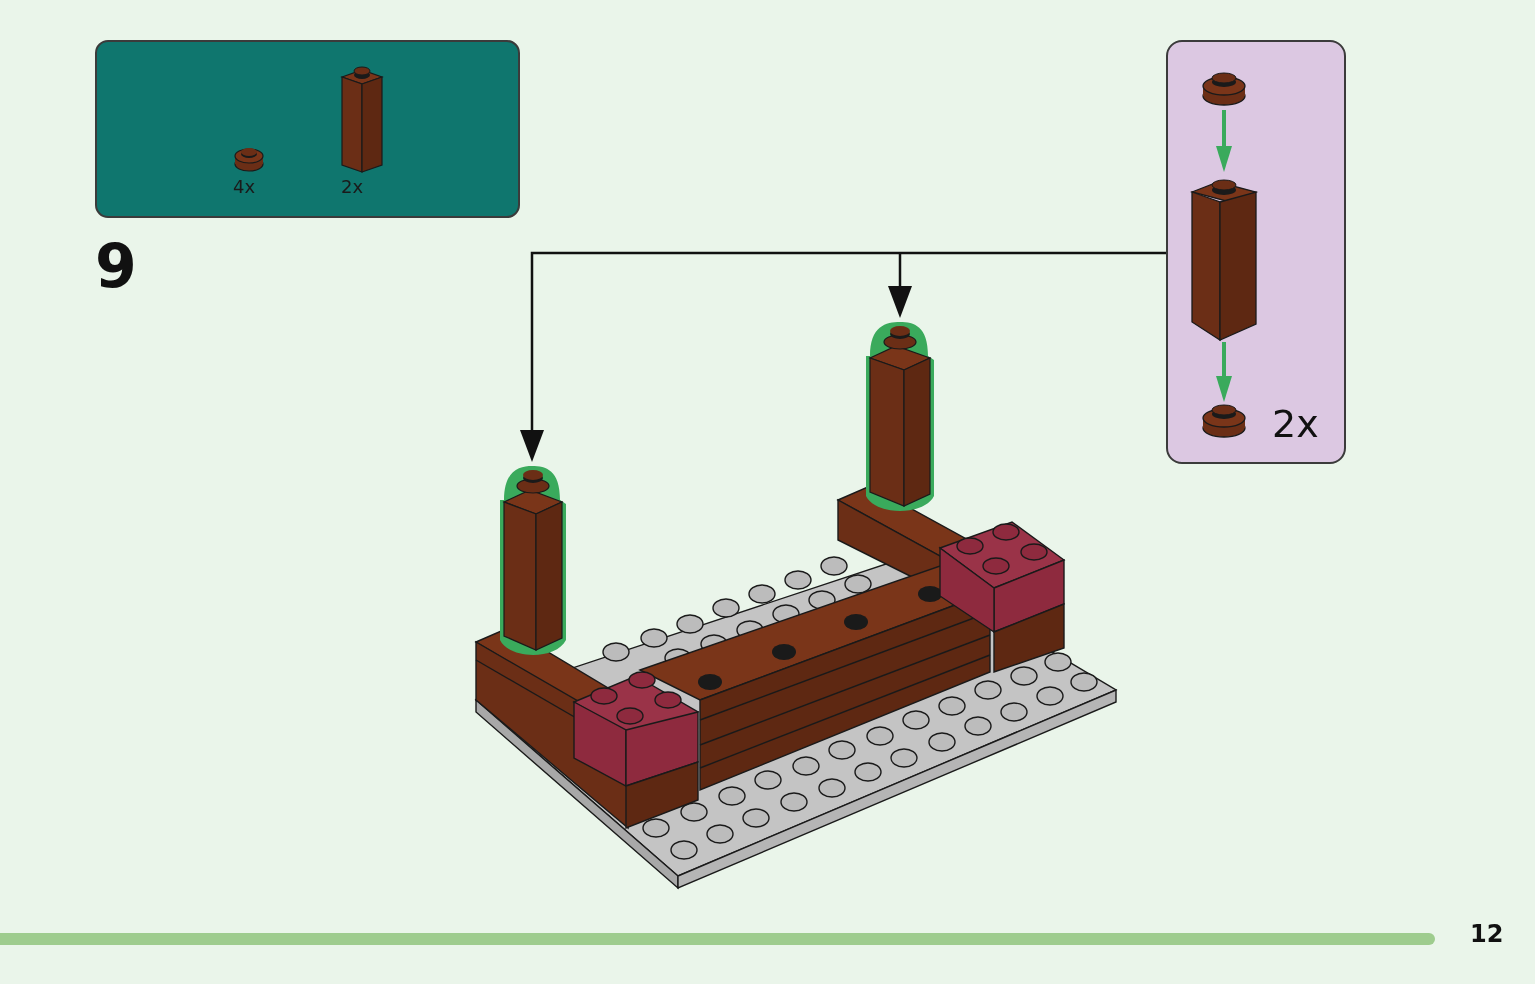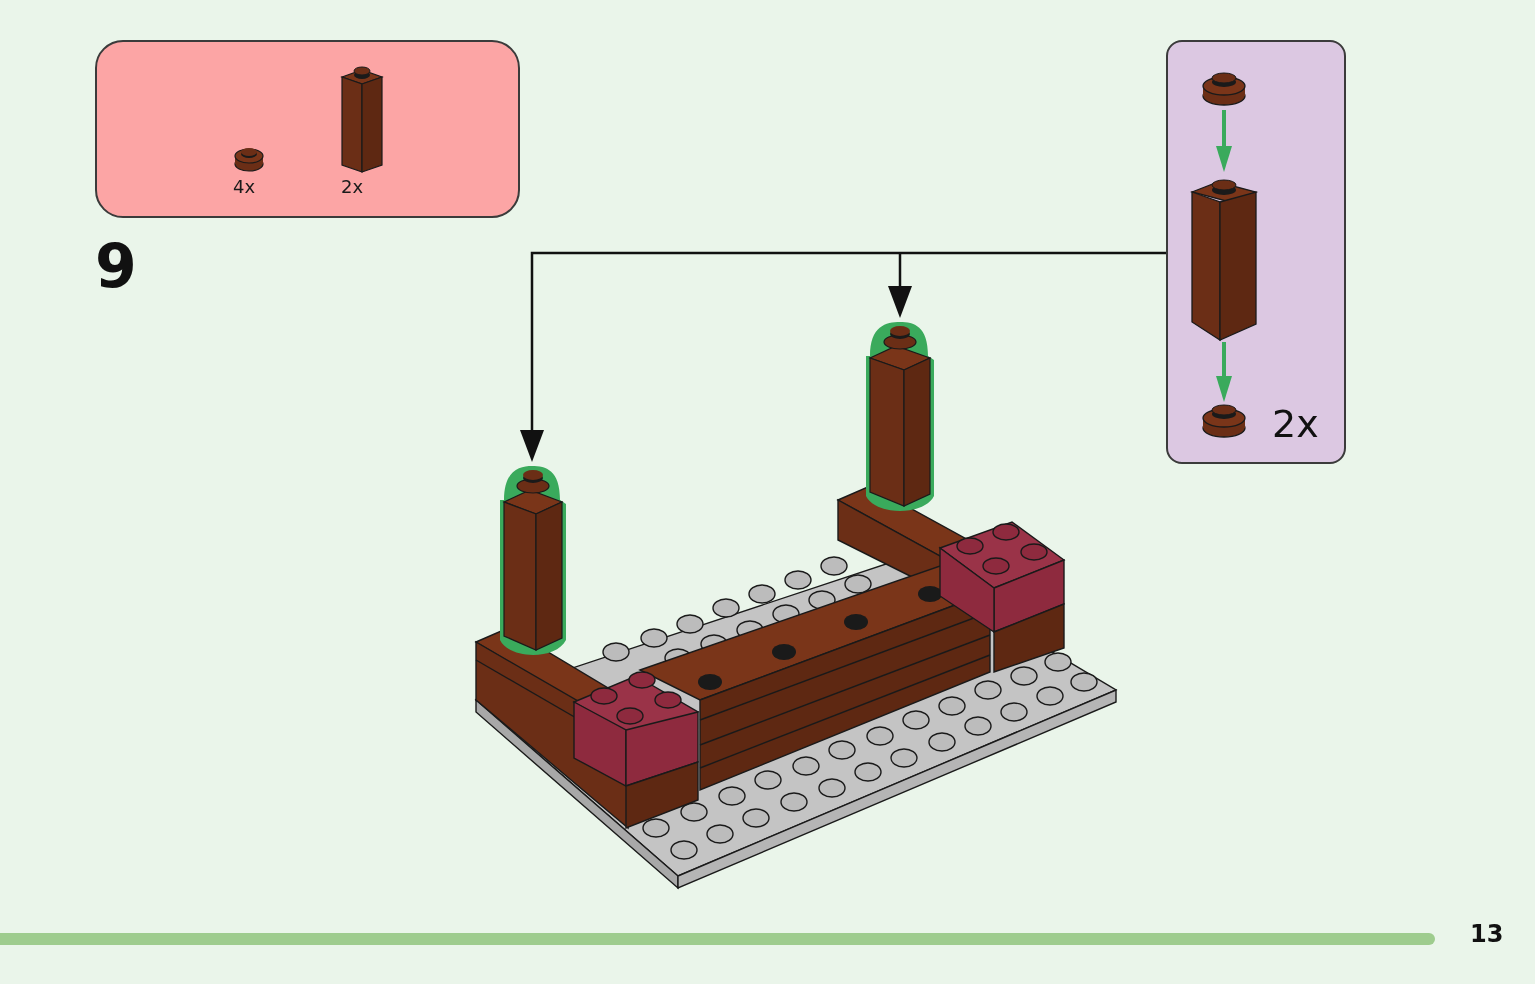--- a/index.html
+++ b/index.html
@@ -3,21 +3,21 @@
 <meta charset="utf-8">
 <style>
   html, body { margin: 0; padding: 0; }
   body {
     width: 1535px; height: 984px; position: relative; overflow: hidden;
     background: #eaf5ea;
     font-family: "DejaVu Sans", sans-serif;
   }
   .parts-box {
     position: absolute; left: 95px; top: 40px; width: 421px; height: 174px;
-    background: #fca5a5; border: 2px solid #3b3b3b; border-radius: 28px;
+    background: #0f766e; border: 2px solid #3b3b3b; border-radius: 13px;
   }
   .parts-box .qty {
     position: absolute; font-size: 18px; color: #1a1a1a;
   }
   .step-number {
     position: absolute; left: 95px; top: 236px; font-size: 60px; font-weight: bold; color: #111;
     font-family: "DejaVu Sans", sans-serif; line-height: 1;
   }
   .sub-box {
     position: absolute; left: 1166px; top: 40px; width: 176px; height: 420px;
@@ -217,13 +217,13 @@
     <polygon points="870,358 896,346 930,358 904,370" fill="#7a3519" stroke="#1a1a1a" stroke-width="1.2"></polygon>
     <polygon points="870,358 904,370 904,506 870,492" fill="#6b2e16" stroke="#1a1a1a" stroke-width="1.2"></polygon>
     <polygon points="904,370 930,358 930,494 904,506" fill="#5e2812" stroke="#1a1a1a" stroke-width="1.2"></polygon>
     <ellipse cx="900" cy="342" rx="16" ry="7" fill="#6b2e16" stroke="#1a1a1a" stroke-width="1.2"></ellipse>
     <ellipse cx="900" cy="334" rx="10" ry="5" fill="#1a1a1a"></ellipse>
     <ellipse cx="900" cy="331" rx="10" ry="5" fill="#6b2e16"></ellipse>
   </g>
 </svg>
 
 <div class="progress-track" style="width: 1435px;"></div>
-<div class="page-number">13</div>
+<div class="page-number">12</div>
 
 </body></html>

